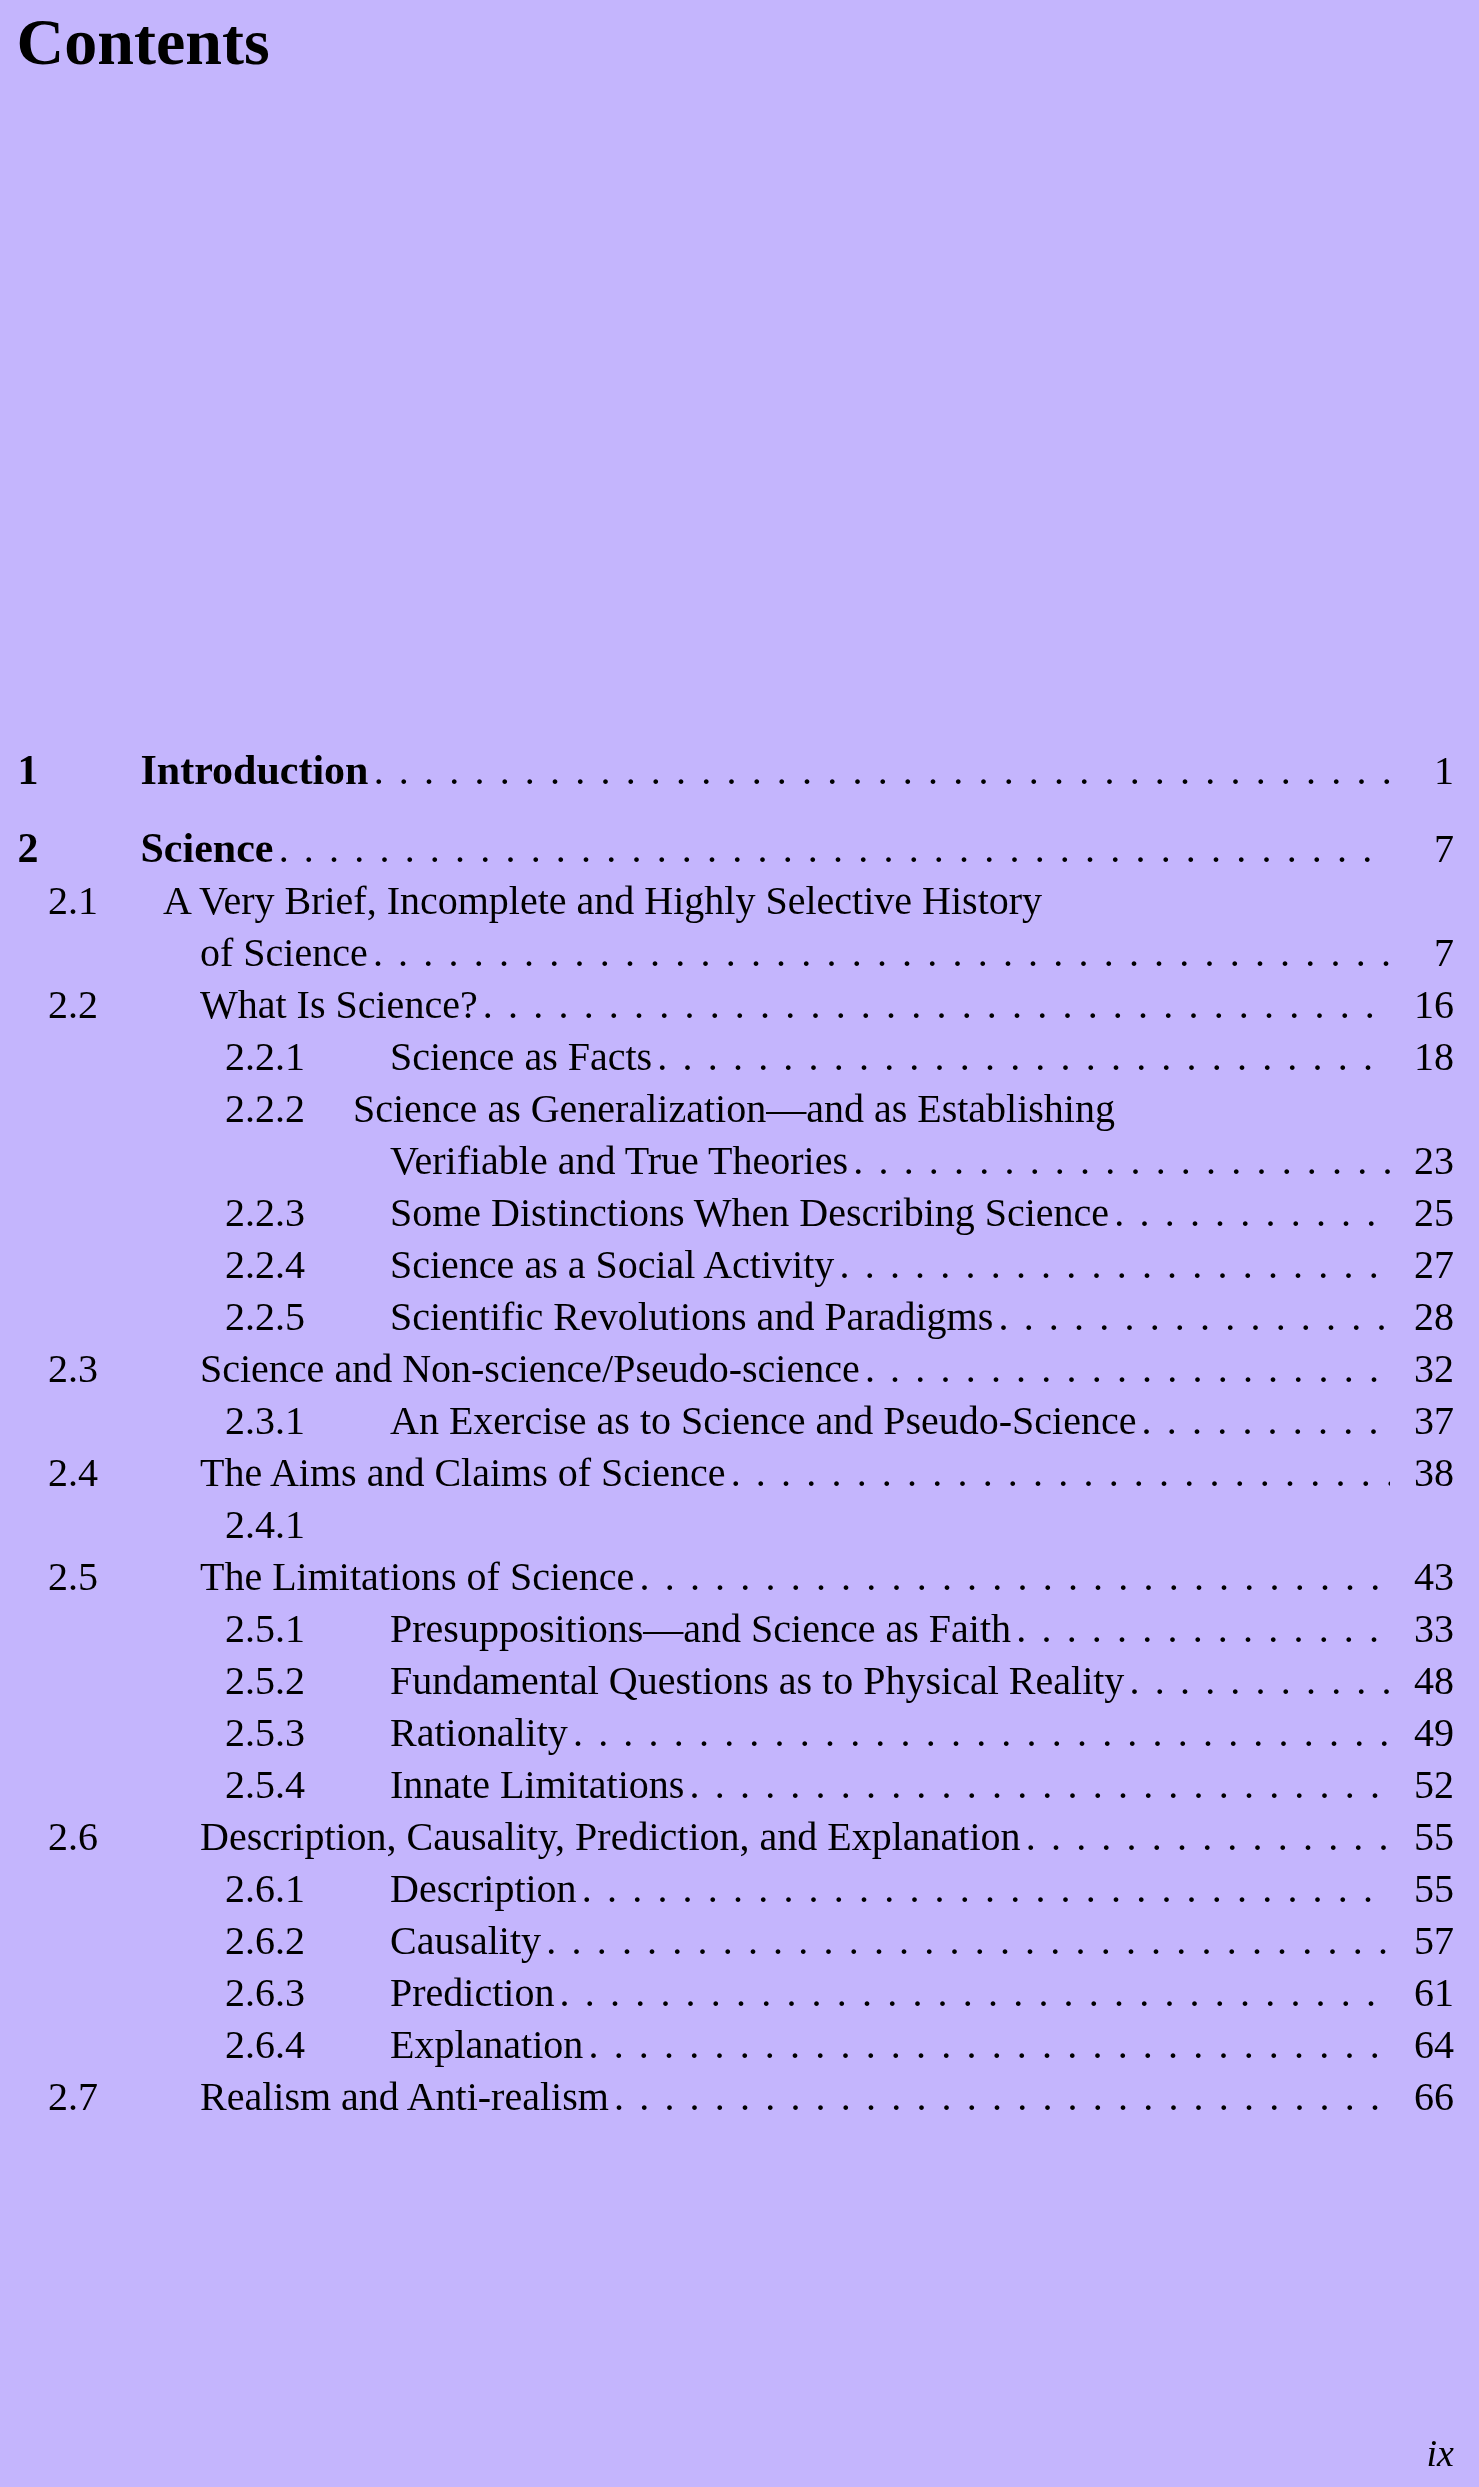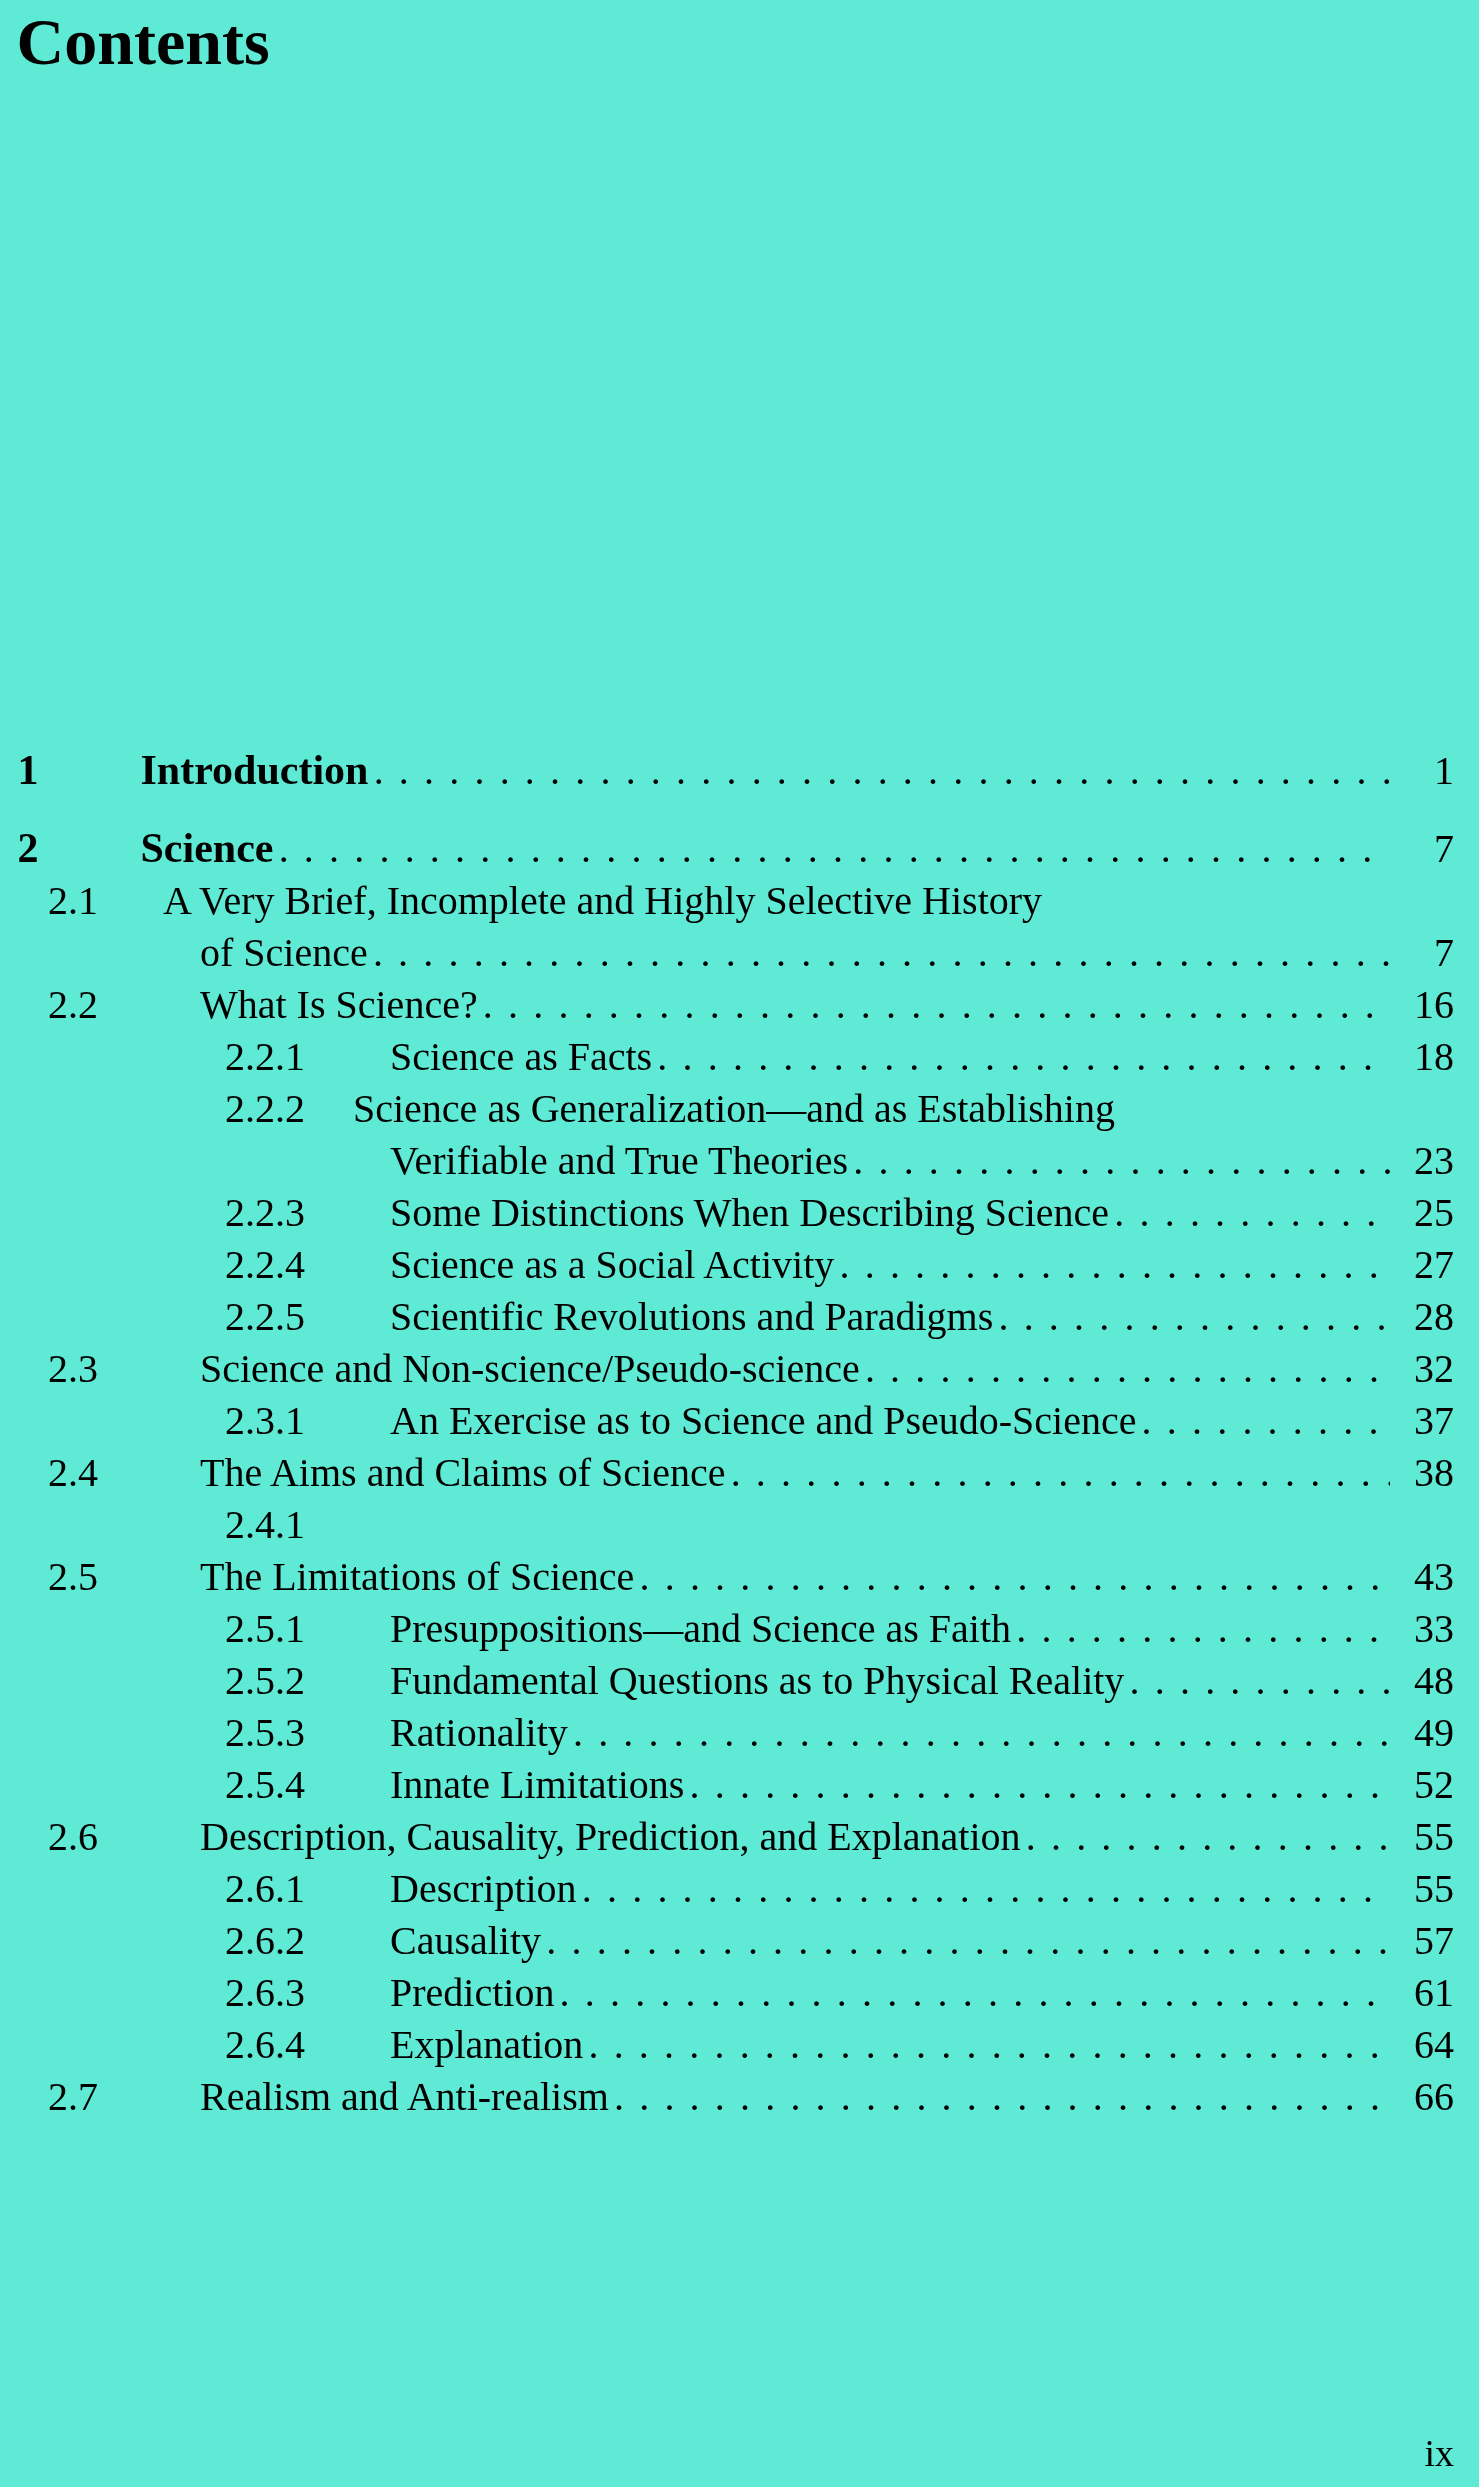--- a/index.html
+++ b/index.html
@@ -1,20 +1,20 @@
 <!DOCTYPE html>
 <html style="font-size:14px"><head>
 <meta charset="utf-8">
 <style>
   html, body { margin: 0; padding: 0; background: #ffffff; }
   .page {
     position: relative;
     width: 1480px;
     height: 2487px;
-    background: #5eead4;
+    background: #c4b5fd;
     color: #000000;
     font-family: "Liberation Serif", serif;
     overflow: hidden;
   }
   .heading {
     position: absolute;
     left: 16.6px;
     top: 7px;
     margin: 0;
     font-size: 66px;
@@ -72,20 +72,21 @@
     text-align: right;
     font-weight: 400;
     font-size: 40px;
   }
   .folio {
     position: absolute;
     right: 26px;
     top: 2431px;
     font-size: 38px;
     color: #000000;
+    font-style: italic;
   }
 </style>
 </head>
 <body>
 
 <div class="page">
   <h1 class="heading">Contents</h1>
   <div class="toc">
       <div class="toc-row l0 chapter">
         <span class="num">1</span>

